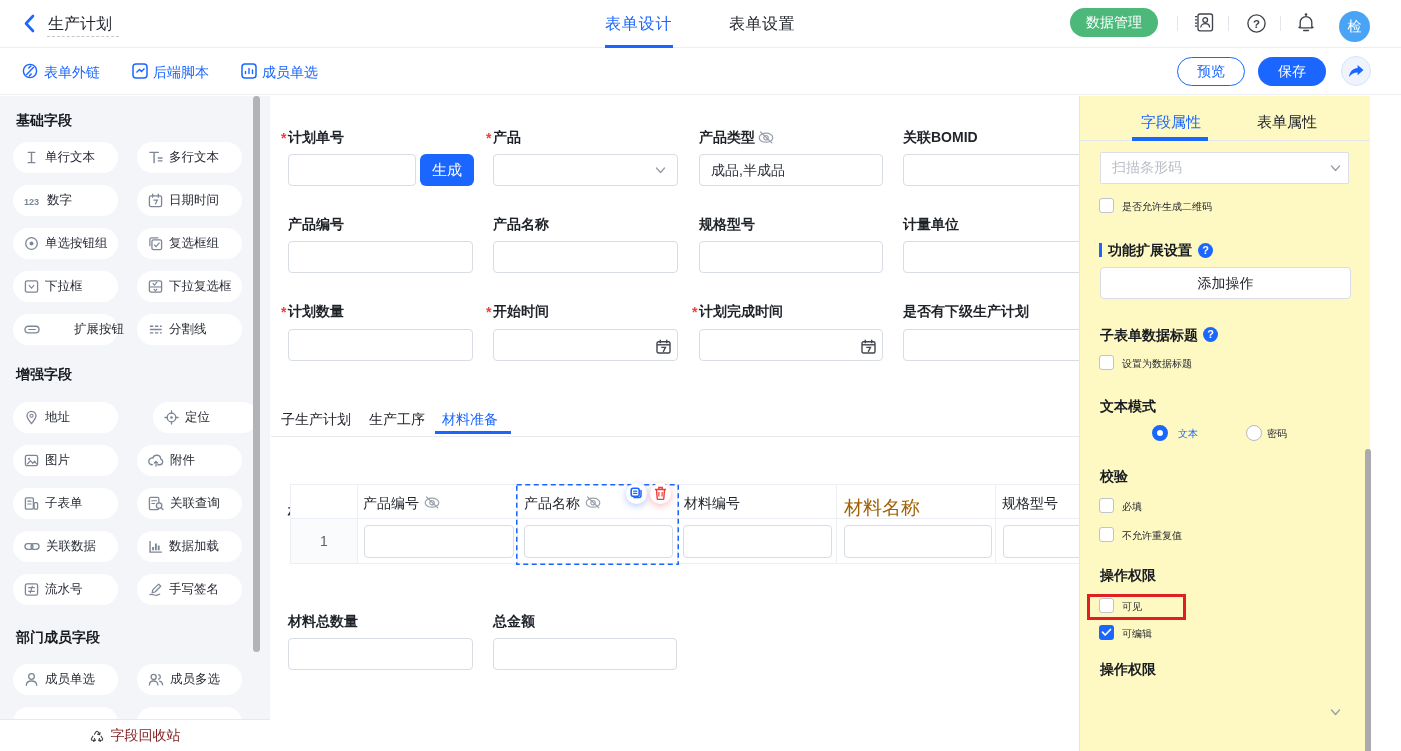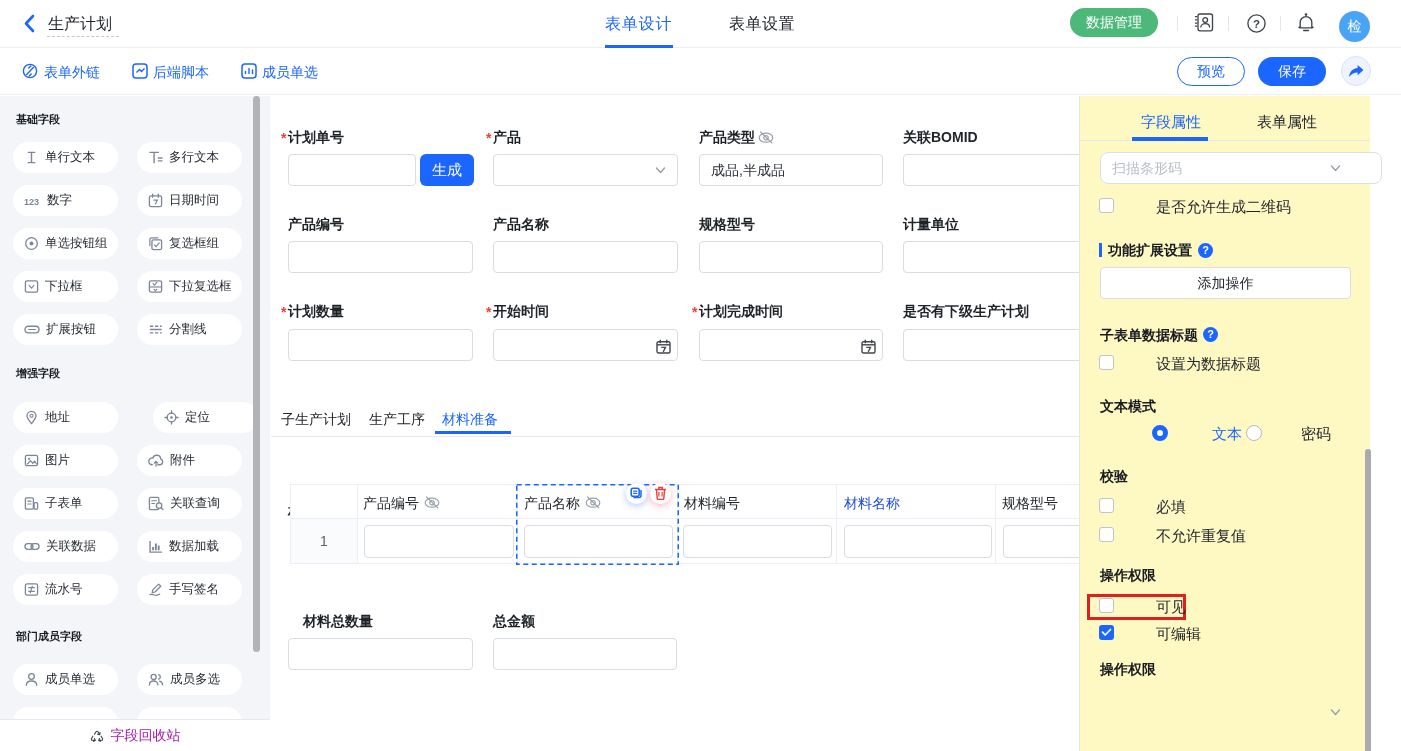--- a/index.html
+++ b/index.html
@@ -6,38 +6,38 @@
 html,body { width:1401px; height:751px; overflow:hidden; }
 body { font-family:"Liberation Sans",sans-serif; color:#23262d; background:#fff; position:relative; }
 .abs { position:absolute; }
 .blue { color:#1b66ff; }
 
 #hdr { position:absolute; left:0; top:0; width:1401px; height:48px; background:#fff; border-bottom:1px solid #eceef1; z-index:30; }
 #tbar { position:absolute; left:0; top:48px; width:1401px; height:47px; background:#fff; border-bottom:1px solid #eceef1; z-index:30; }
 .pill { border-radius:15px; font-size:14px; text-align:center; line-height:29px; height:29px; }
 
 #lsb { position:absolute; left:0; top:96px; width:270px; height:655px; background:#f3f5f8; overflow:hidden; }
-.sect { position:absolute; left:16px; font-size:11px; font-weight:bold; color:#181b20; }
+.sect { position:absolute; left:16px; font-size:14px; font-weight:bold; color:#181b20; }
 .fbtn { position:absolute; width:105px; height:31px; background:#fff; border-radius:16px; font-size:12.5px; color:#272b33; display:flex; align-items:center; padding-left:11px; }
 .fbtn svg { margin-right:6px; flex:none; }
 .fbtn span { white-space:nowrap; }
-#recyc { position:absolute; left:0; bottom:0; width:270px; height:32px; background:#fff; border-top:1px solid #e7e9ed; display:flex; align-items:center; justify-content:center; font-size:14px; color:#a21caf; z-index:5; }
+#recyc { position:absolute; left:0; bottom:0; width:270px; height:32px; background:#fff; border-top:1px solid #e7e9ed; display:flex; align-items:center; justify-content:center; font-size:14px; color:#7f1d1d; z-index:5; }
 #lscroll { position:absolute; left:253px; top:0px; width:7px; height:556px; background:#b1b3b7; border-radius:4px; }
 
 #canvas { position:absolute; left:271px; top:96px; width:839px; height:655px; background:#fff; overflow:hidden; }
 .lab { position:absolute; font-size:14px; font-weight:bold; color:#1f2329; line-height:14px; white-space:nowrap; }
 .lab .star { position:absolute; left:-7px; top:1px; color:#f23c3c; font-weight:bold; }
 .in { position:absolute; background:#fff; border:1px solid #d8dce3; border-radius:4px; height:32px; }
 .chev { position:absolute; width:11px; height:11px; }
 
 #rp { position:absolute; left:1079px; top:96px; width:291px; height:655px; background:#fef9c3; border-left:1px solid #e4e7ea; }
-.rlab { position:absolute; font-size:15px; color:#23262d; line-height:15px; white-space:nowrap;margin-left:34px; }
+.rlab { position:absolute; font-size:10px; color:#23262d; line-height:15px; white-space:nowrap; }
 .rhead { position:absolute; font-size:14px; font-weight:bold; color:#181b20; line-height:15px; white-space:nowrap; }
 .cb { position:absolute; width:15px; height:15px; background:#fff; border:1px solid #bfc3cc; border-radius:3px; }
-.rsel { position:absolute; left:20px; width:282px; height:32px; background:#fff; border:1px solid #dcdfe6; border-radius:8px; font-size:14px; line-height:30px; padding-left:11px; }
+.rsel { position:absolute; left:20px; width:249px; height:32px; background:#fff; border:1px solid #dcdfe6; border-radius:1px; font-size:14px; line-height:30px; padding-left:11px;font-family:Liberation Mono, monospace; }
 .qm { position:absolute; width:15px; height:15px; border-radius:50%; background:#1b66ff; color:#fff; font-size:11px; font-weight:bold; text-align:center; line-height:15px; }
 </style>
 </head>
 <body>
 
 <div id="hdr">
   <svg class="abs" style="left:23px;top:14px" width="12" height="19" viewBox="0 0 12 19">
       <path d="M10 2 L3 9.5 L10 17" fill="none" stroke="#1b66ff" stroke-width="2.6" stroke-linecap="round" stroke-linejoin="round"></path>
     </svg>
   <div class="abs" style="left:48px;top:14px;font-size:16px;font-weight:500;color:#1f2329;">生产计划</div>
@@ -150,21 +150,21 @@
     </div>
   <div class="fbtn" style="left:137px;top:175px;">
       <svg width="15" height="15" viewBox="0 0 16 16">
         <rect x="1.5" y="2" width="13" height="12" rx="1.8" fill="none" stroke="#7d8696" stroke-width="1.4"></rect>
         <path d="M1.5 8.5 h13" stroke="#7d8696" stroke-width="1.2"></path>
         <path d="M5 4.5 l1.8 2 3-3.4" fill="none" stroke="#7d8696" stroke-width="1.2"></path>
         <path d="M6.2 10.6 l1.8 2 1.8-2" fill="none" stroke="#7d8696" stroke-width="1.2"></path>
       </svg>
       <span>下拉复选框</span>
     </div>
-  <div class="fbtn" style="left:13px;top:218px;">
+  <div class="fbtn" style="left:13px;top:218px;gap:28px;">
       <svg width="16" height="15" viewBox="0 0 17 16">
         <rect x="1" y="4.5" width="15" height="7" rx="3.5" fill="none" stroke="#7d8696" stroke-width="1.4"></rect>
         <path d="M5 8 h7" stroke="#7d8696" stroke-width="1.3" stroke-linecap="round"></path>
       </svg>
       <span>扩展按钮</span>
     </div>
   <div class="fbtn" style="left:137px;top:218px;">
       <svg width="15" height="15" viewBox="0 0 16 16">
         <path d="M2 4.5 h3.6 M7.4 4.5 h3.6 M12.8 4.5 h1.8 M2 8 h12.6 M2 11.5 h3.6 M7.4 11.5 h3.6 M12.8 11.5 h1.8" stroke="#7d8696" stroke-width="1.4"></path>
       </svg>
@@ -353,21 +353,21 @@
         <circle cx="8" cy="6.7" r="2.2" fill="none" stroke="#9aa0ab" stroke-width="1.2"></circle>
         <path d="M2.6 1 L13.8 11.9" stroke="#9aa0ab" stroke-width="1.2" stroke-linecap="round"></path>
       </svg>
     <div class="abs" style="left:234px;top:11px;font-size:14px;color:#23262d;">产品名称</div>
     <svg class="abs" style="left:295px;top:12px" width="16" height="13" viewBox="0 0 16 13">
         <ellipse cx="8" cy="6.7" rx="6.8" ry="4.5" fill="none" stroke="#9aa0ab" stroke-width="1.2"></ellipse>
         <circle cx="8" cy="6.7" r="2.2" fill="none" stroke="#9aa0ab" stroke-width="1.2"></circle>
         <path d="M2.6 1 L13.8 11.9" stroke="#9aa0ab" stroke-width="1.2" stroke-linecap="round"></path>
       </svg>
     <div class="abs" style="left:394px;top:11px;font-size:14px;color:#23262d;">材料编号</div>
-    <div class="abs" style="left:554px;top:11px;font-size:14px;color:#1d4ed8;">材料名称</div>
+    <div class="abs" style="left:554px;top:11px;font-size:19px;color:#a16207;">材料名称</div>
     <div class="abs" style="left:712px;top:11px;font-size:14px;color:#23262d;">规格型号</div>
 
     <div class="abs" style="left:1px;top:49px;width:66px;font-size:14px;color:#5d626c;text-align:center;">1</div>
 
     <div class="in" style="left:74px;top:41px;width:150px;height:33px;"></div>
     <div class="in" style="left:234px;top:41px;width:149px;height:33px;"></div>
     <div class="in" style="left:393px;top:41px;width:149px;height:33px;"></div>
     <div class="in" style="left:554px;top:41px;width:148px;height:33px;"></div>
     <div class="in" style="left:713px;top:41px;width:150px;height:33px;"></div>
   </div>
@@ -381,21 +381,21 @@
     <rect x="1.2" y="1.2" width="8" height="8" rx="2" fill="none" stroke="#1b66ff" stroke-width="1.6"></rect>
     <path d="M3.6 4.2 h3.2 M3.6 6.4 h3.2" stroke="#1b66ff" stroke-width="1.3" stroke-linecap="round"></path>
   </svg>
   <div class="abs" style="left:379px;top:387px;width:21px;height:21px;border-radius:50%;background:#fff;box-shadow:0 2px 7px rgba(250,60,60,.35);"></div>
   <svg class="abs" style="left:383px;top:390px" width="13" height="14" viewBox="0 0 13 14">
     <path d="M1 3.5 h11 M4.8 3.2 v-1.7 h3.4 v1.7" fill="none" stroke="#f13a3a" stroke-width="1.4"></path>
     <path d="M2.5 3.8 l.7 8.7 a1 1 0 0 0 1 .9 h4.6 a1 1 0 0 0 1-.9 l.7-8.7" fill="none" stroke="#f13a3a" stroke-width="1.4"></path>
     <path d="M4.9 6 v4.5 M8.1 6 v4.5" stroke="#f13a3a" stroke-width="1.2"></path>
   </svg>
 
-  <div class="lab" style="left:17px;top:518px;margin-left:15px;">材料总数量</div>
+  <div class="lab" style="left:17px;top:518px;">材料总数量</div>
   <div class="lab" style="left:222px;top:518px;">总金额</div>
   <div class="in" style="left:17px;top:542px;width:185px;"></div>
   <div class="in" style="left:222px;top:542px;width:184px;"></div>
 </div>
 
 <div id="rp">
   <div class="abs" style="left:0;top:0;width:290px;height:45px;border-bottom:1px solid #e4e7ed;"></div>
   <div class="abs" style="left:61px;top:17px;font-size:15px;color:#1b66ff;font-weight:500;">字段属性</div>
   <div class="abs" style="left:52px;top:41px;width:76px;height:4px;background:#1b66ff;"></div>
   <div class="abs" style="left:177px;top:17px;font-size:15px;color:#23262d;font-weight:500;">表单属性</div>

